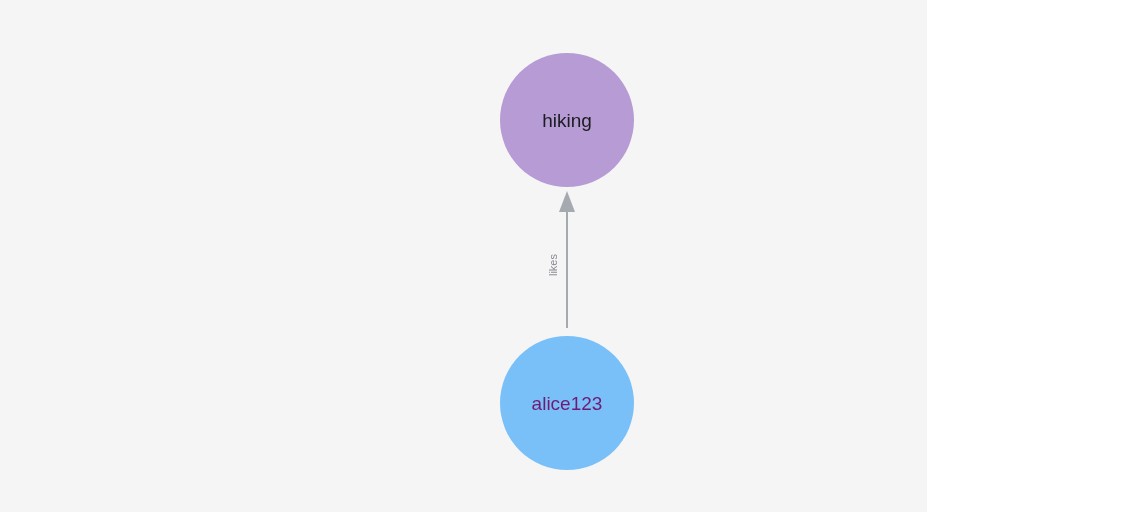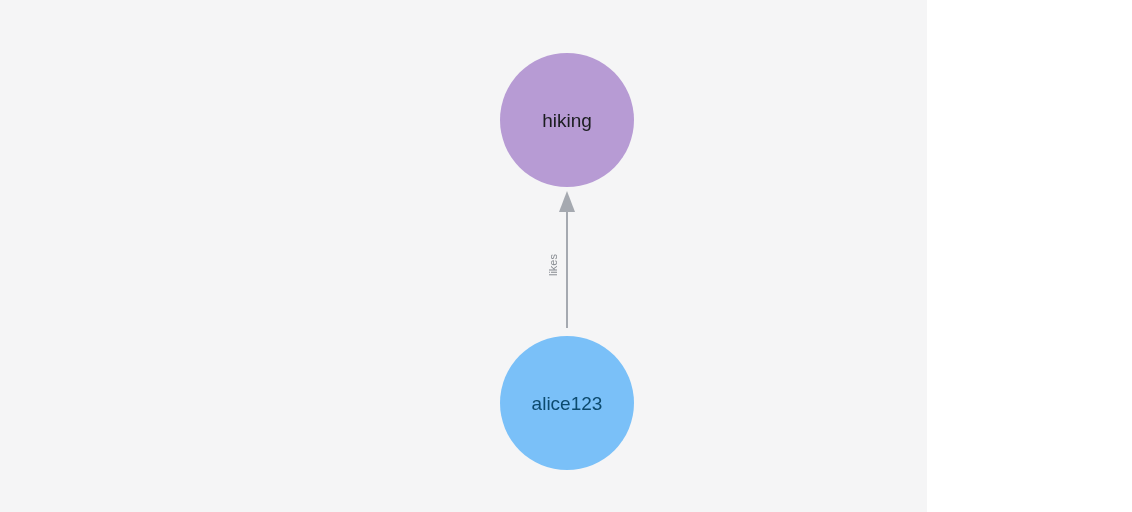--- a/index.html
+++ b/index.html
@@ -76,16 +76,16 @@
     <span class="node-label" style="color: rgb(27, 29, 32);">hiking</span>
   </div>
 
   <div class="edge-arrowhead" style="border-bottom-color: rgb(165, 169, 176);"></div>
 
   <div class="edge-line" style="background-color: rgb(165, 169, 176);"></div>
 
   <span class="edge-label" style="color: rgb(136, 140, 146);">likes</span>
 
   <div class="node node-alice" style="background-color: rgb(122, 192, 248);">
-    <span class="node-label" style="color: #0c4a6e;">alice123</span>
+    <span class="node-label" style="color: #701a75;">alice123</span>
   </div>
 
 </div>
 
 </body></html>

